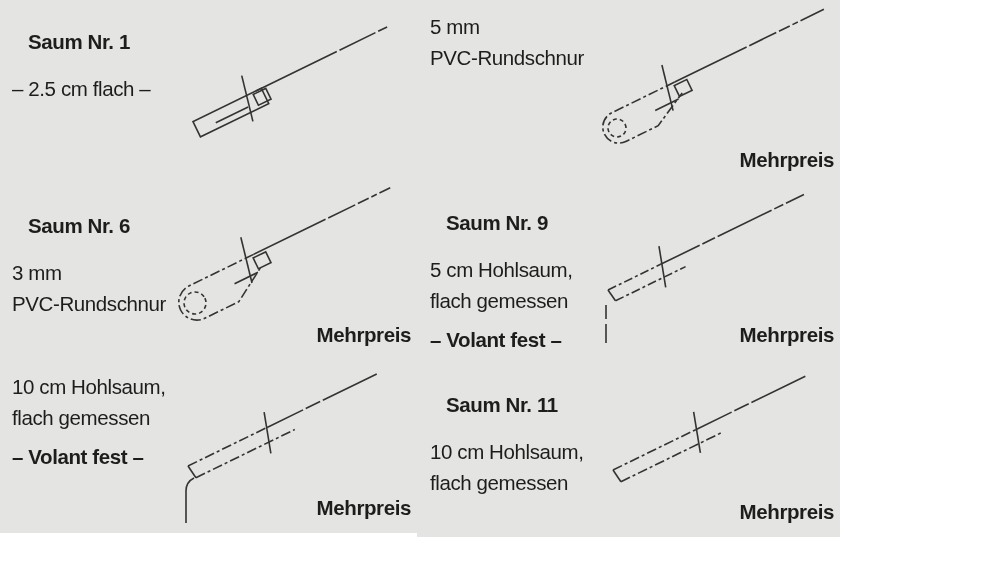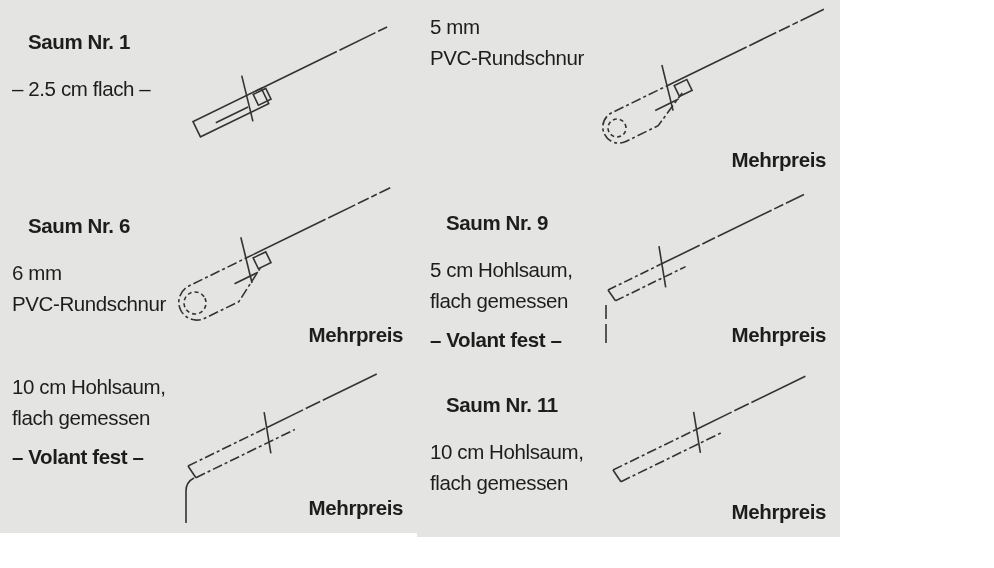--- a/index.html
+++ b/index.html
@@ -17,21 +17,21 @@
   .p5{left:0;top:360px;width:417px;height:173px;}
   .p6{left:417px;top:360px;width:423px;height:177px;}
   .label-block{position:absolute;left:12px;top:11px;}
   .p2 .label-block,.p4 .label-block,.p6 .label-block{left:13px;}
   .p3 .label-block{top:10px;}
   .p4 .label-block{top:7px;}
   .p6 .label-block{top:14px;}
   .title{margin:16px;font-size:20.5px;font-weight:bold;line-height:30px;letter-spacing:-0.4px;}
   .spec{margin:0;font-size:20.5px;font-weight:normal;line-height:31px;letter-spacing:-0.4px;}
   .volant{margin:9px 0 0 0;font-size:20.5px;font-weight:bold;line-height:30px;letter-spacing:-0.4px;}
-  .surcharge{position:absolute;right:14px;bottom:13px;font-size:20.5px;font-weight:bold;letter-spacing:-0.4px;}
+  .surcharge{position:absolute;right:6px;bottom:13px;font-size:20.5px;font-weight:bold;letter-spacing:-0.4px;}
   .drawing{position:absolute;left:0;top:0;width:100%;height:100%;}
   .drawing line,.drawing rect,.drawing circle,.drawing path{
     stroke:#333333;stroke-width:1.6;fill:none;stroke-linecap:butt;
   }
 </style>
 </head>
 <body>
 
 <div class="sheet">
   <div class="bg-left"></div>
@@ -77,21 +77,21 @@
         <circle cx="0" cy="0" r="11" stroke-dasharray="4 3"></circle>
         <path d="M 74,-18 L 2,-18 A 18 18 0 1 0 2,18 L 40,18 L 76,-4" stroke-dasharray="10 3 3 3"></path>
         <line x1="44" y1="0" x2="70" y2="0"></line>
         <line x1="74" y1="-18" x2="226" y2="-18" stroke-dasharray="80 3 30 3 12 3 6 3"></line>
         <line x1="70" y1="-39" x2="60" y2="7"></line>
         <rect x="72" y="-15" width="14" height="12"></rect>
       </g>
     </svg>
     <div class="label-block">
       <h2 class="title">Saum Nr. 6</h2>
-      <p class="spec">6 mm</p>
+      <p class="spec">3 mm</p>
       <p class="spec">PVC-Rundschnur</p>
     </div>
     <div class="surcharge">Mehrpreis</div>
   </section>
 
   <section class="panel p4">
     <svg class="drawing" viewBox="0 0 423 175">
       <g transform="translate(191,105) rotate(-26)">
         <line x1="0" y1="0" x2="2" y2="13"></line>
         <line x1="0" y1="0" x2="58" y2="0" stroke-dasharray="9 3 3 3"></line>

